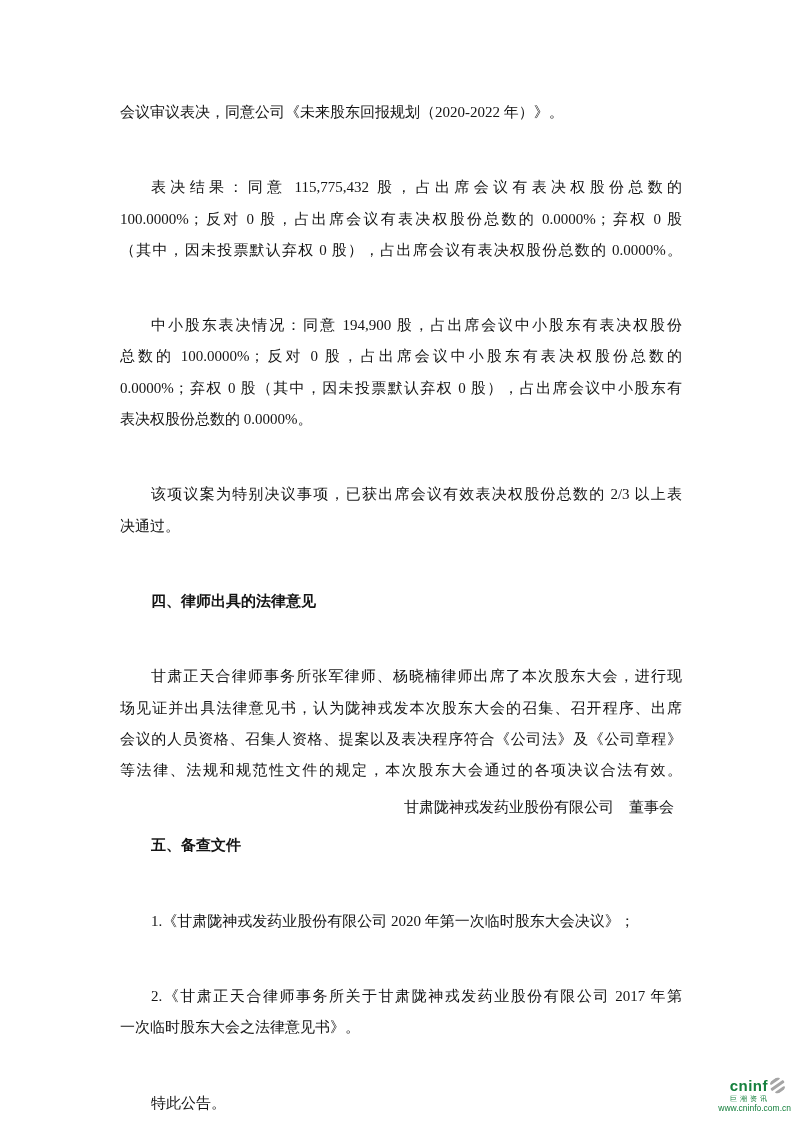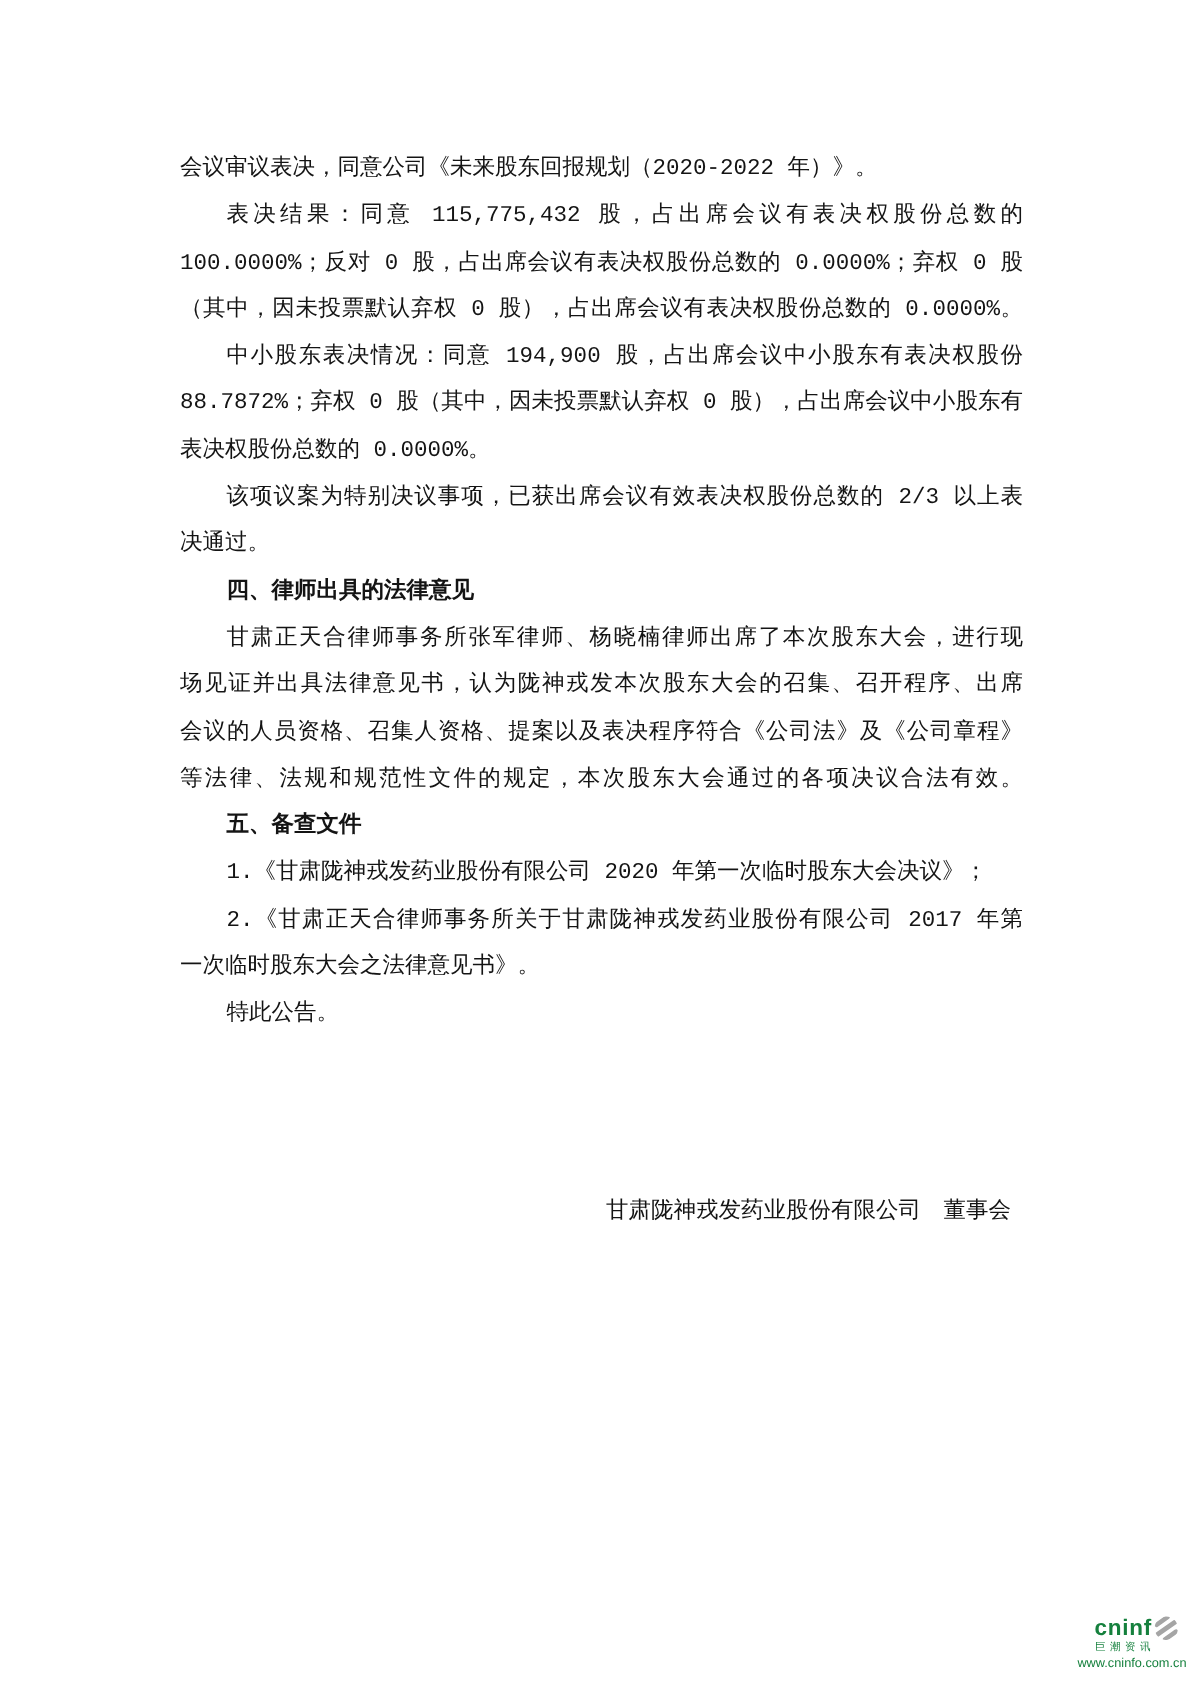--- a/index.html
+++ b/index.html
@@ -5,22 +5,22 @@
   html,body { margin:0; padding:0; }
   body {
     width:793px; height:1122px; position:relative; overflow:hidden;
     background:#ffffff; color:#141414;
     font-family:"Liberation Serif","DejaVu Serif",serif;
   }
   .content {
     position:absolute; left:120px; top:97px; width:562px;
     font-size:15px; line-height:31.3px;
   }
-  .line { height:31.3px; overflow:hidden;font-family:Liberation Mono, monospace; }
-  .indent { text-indent:31px; }
+  .line { height:31.3px; overflow:hidden; }
+  .indent { text-indent:31px;margin-top:44px; }
   .fill { text-align:justify; text-align-last:justify; }
   .heading { font-weight:bold; }
   .signature {
     position:absolute; left:120px; top:792px; width:560px;
     font-size:15px; line-height:31.5px;
   }
   .sig-company { text-align:right; padding-right:6px; }
   .sig-date    { text-align:right; padding-right:52px; }
   .cninfo {
     position:absolute; right:2px; bottom:8px; width:100px;
@@ -40,21 +40,22 @@
   <div class="line">会议审议表决，同意公司《未来股东回报规划（2020-2022 年）》。</div>
 
   <div>
     <div class="line fill indent">表决结果：同意 115,775,432 股，占出席会议有表决权股份总数的</div>
     <div class="line fill">100.0000%；反对 0 股，占出席会议有表决权股份总数的 0.0000%；弃权 0 股</div>
     <div class="line fill">（其中，因未投票默认弃权 0 股），占出席会议有表决权股份总数的 0.0000%。</div>
   </div>
 
   <div>
     <div class="line fill indent">中小股东表决情况：同意 194,900 股，占出席会议中小股东有表决权股份</div>
-    <div class="line fill">88.7872%；弃权 0 股（其中，因未投票默认弃权 0 股），占出席会议中小股东有</div>
+    <div class="line fill">总数的 100.0000%；反对 0 股，占出席会议中小股东有表决权股份总数的</div>
+    <div class="line fill">0.0000%；弃权 0 股（其中，因未投票默认弃权 0 股），占出席会议中小股东有</div>
     <div class="line">表决权股份总数的 0.0000%。</div>
   </div>
 
   <div>
     <div class="line fill indent">该项议案为特别决议事项，已获出席会议有效表决权股份总数的 2/3 以上表</div>
     <div class="line">决通过。</div>
   </div>
 
   <div class="line heading indent">四、律师出具的法律意见</div>
 

